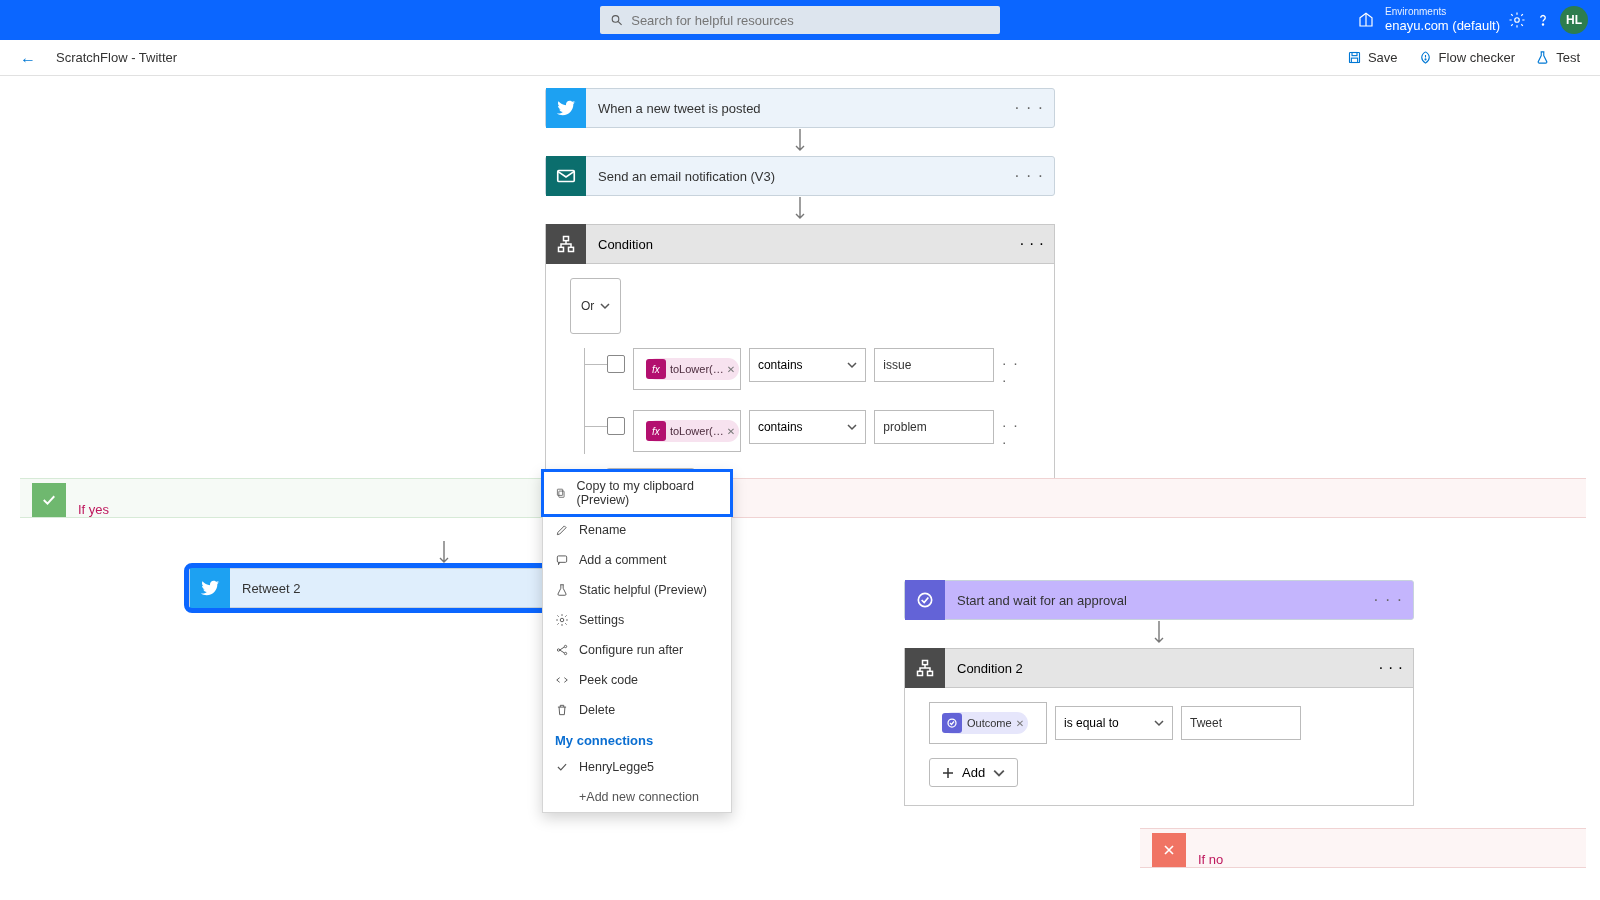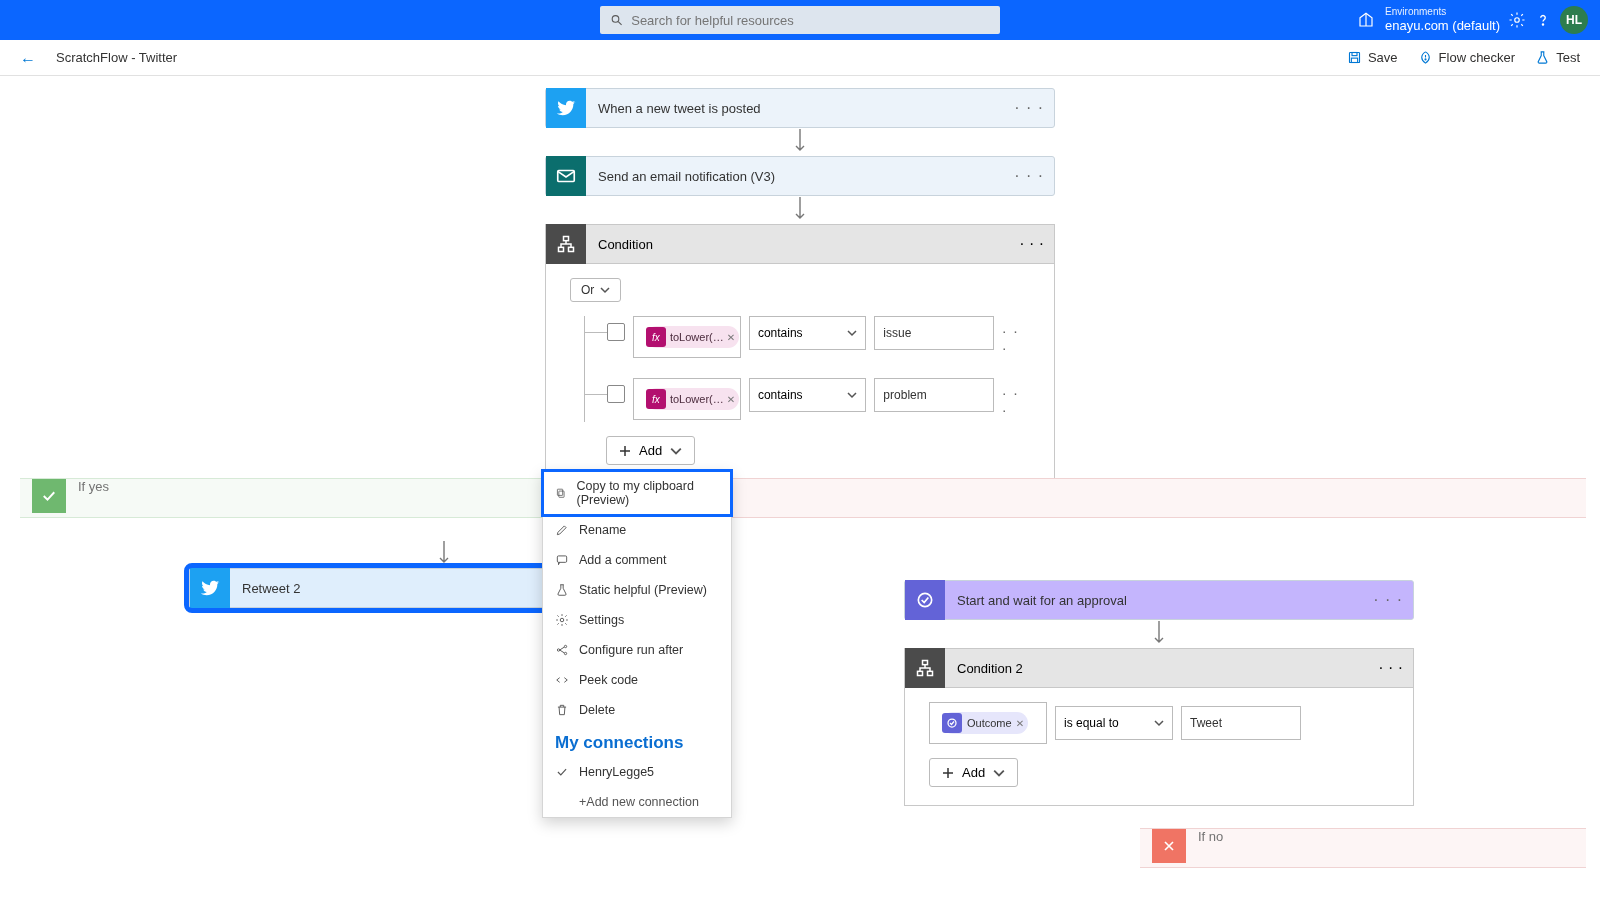--- a/index.html
+++ b/index.html
@@ -32,52 +32,52 @@
 .step .icon-box { width: 40px; height: 40px; display: flex; align-items: center; justify-content: center; color: #fff; }
 .step .title { margin-left: 12px; font-size: 13px; color: #333; }
 .step .dots { position: absolute; right: 10px; color: #666; font-size: 16px; letter-spacing: 1px; cursor:pointer;}
 .arrow { display:flex; justify-content:center; }
 .arrow svg { width: 14px; height: 28px; stroke:#777; fill:none;}
 
 .cond-header { width: 510px; height: 40px; background: #e5e5e5; border: 1px solid #c8c8c8; display:flex; align-items:center; position:relative;}
 .cond-header .icon-box { width: 40px; height: 40px; background: #4b4b4b; display:flex; align-items:center; justify-content:center;}
 .cond-body { width: 510px; background: #fff; border: 1px solid #c8c8c8; border-top: none; padding: 14px 24px 18px; }
 
-.or-sel { display:inline-flex; align-items:center; gap:6px; border:1px solid #bbb; border-radius:3px; padding: 4px 10px; font-size: 12px; color:#333; cursor:pointer;}
+.or-sel { display:inline-flex; align-items:center; gap:6px; border:1px solid #bbb; border-radius:3px; padding: 20px 10px; font-size: 12px; color:#333; cursor:pointer;}
 .or-sel svg{width:10px;height:10px;}
 
 .cond-row { display:flex; align-items:flex-start; gap:8px; margin-top:14px; margin-left:22px;}
 .chk { width:18px; height:18px; border:1px solid #888; border-radius:2px; background:#fff; margin-top:7px; cursor:pointer;}
 .token-cell { width:108px; height:42px; border:1px solid #bbb; display:flex; align-items:center; padding:12px;}
 .fx-chip { background:#f7e2ef; border-radius:12px; height:22px; display:flex; align-items:center; padding:0 4px 0 0; font-size:11px; color:#4b2b3d;}
 .fx-chip .fx { background:#b30f6f; color:#fff; font-style:italic; width:20px; height:20px; border-radius:3px; display:flex; align-items:center; justify-content:center; font-size:10px; margin-right:4px;}
 .fx-chip .x { color:#777; margin-left:3px; font-size:10px; cursor:pointer;}
 .op-cell { width:118px; height:34px; border:1px solid #bbb; display:flex; align-items:center; justify-content:space-between; padding:0 8px; font-size:12px; cursor:pointer;}
 .op-cell svg{width:10px;height:10px;}
 .val-cell { width:120px; height:34px; border:1px solid #bbb; padding:0 8px; font-size:12px; display:flex; align-items:center; color:#333;}
 .row-dots { color:#666; font-size:15px; letter-spacing:1px; cursor:pointer; margin-top:6px;}
 
 .add-btn { margin-left: 22px; margin-top: 14px; display:inline-flex; align-items:center; gap:8px; border:1px solid #bbb; border-radius:3px; padding:6px 12px; font-size:13px; cursor:pointer;}
 .add-btn svg{width:12px;height:12px;}
 
 
-.branch-bar { height: 40px; display:flex; align-items:flex-start; padding:0 12px; font-size:13px; color:#737373;}
+.branch-bar { height: 40px; display:flex; align-items:flex-end; padding:0 12px; font-size:13px; color:#be185d;}
 .branch-bar .badge { width:34px; height:34px; display:flex; align-items:center; justify-content:center; color:#fff; margin-right:12px;}
 .ifyes { background:#f6faf6; border-top:1px solid #d7ead7; border-bottom:1px solid #d7ead7;}
 .ifyes .badge { background:#6fb86f;}
 .ifno { background:#fdf5f5; border-top:1px solid #f0d3d3; border-bottom:1px solid #f0d3d3;}
 .ifno .badge { background:#f07464;}
 
 .branch-area { background:#fff; padding: 22px 14px; }
 
 
 .ctx { position:absolute; width:190px; background:#fff; border:1px solid #d5d5d5; box-shadow:0 5px 14px rgba(0,0,0,.18); font-size:12.5px; color:#333; z-index:50;}
 .ctx .row { display:flex; align-items:center; gap:10px; padding:8px 12px; cursor:pointer;}
 .ctx .row svg { width:14px; height:14px; }
-.ctx .section { color:#0a6ed1; font-weight:600; padding:8px 12px 4px; font-size:17px;}
+.ctx .section { color:#0a6ed1; font-weight:600; padding:8px 12px 4px; font-size:13px;}
 .ctx .first { outline: 3px solid #0b66ff; outline-offset: -1px; background:#fff;}
 
 .highlight { outline: 5px solid #0b66ff; }
 
 .approval-chip { background:#e6e6fb; border-radius:12px; height:22px; display:flex; align-items:center; padding:0 4px 0 0; font-size:11px; color:#333;}
 .approval-chip .ic { background:#6363d7; color:#fff; width:20px; height:20px; border-radius:3px; display:flex; align-items:center; justify-content:center; margin-right:5px;}
 .approval-chip .x { color:#777; margin-left:4px; font-size:10px; cursor:pointer;}
 
 .flex-center{display:flex;justify-content:center;}
 

